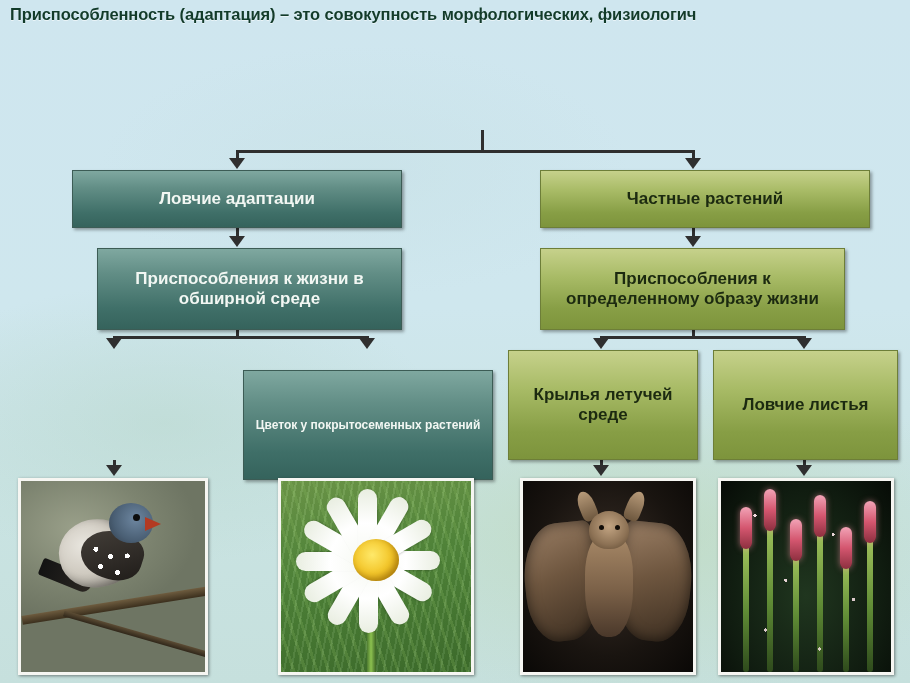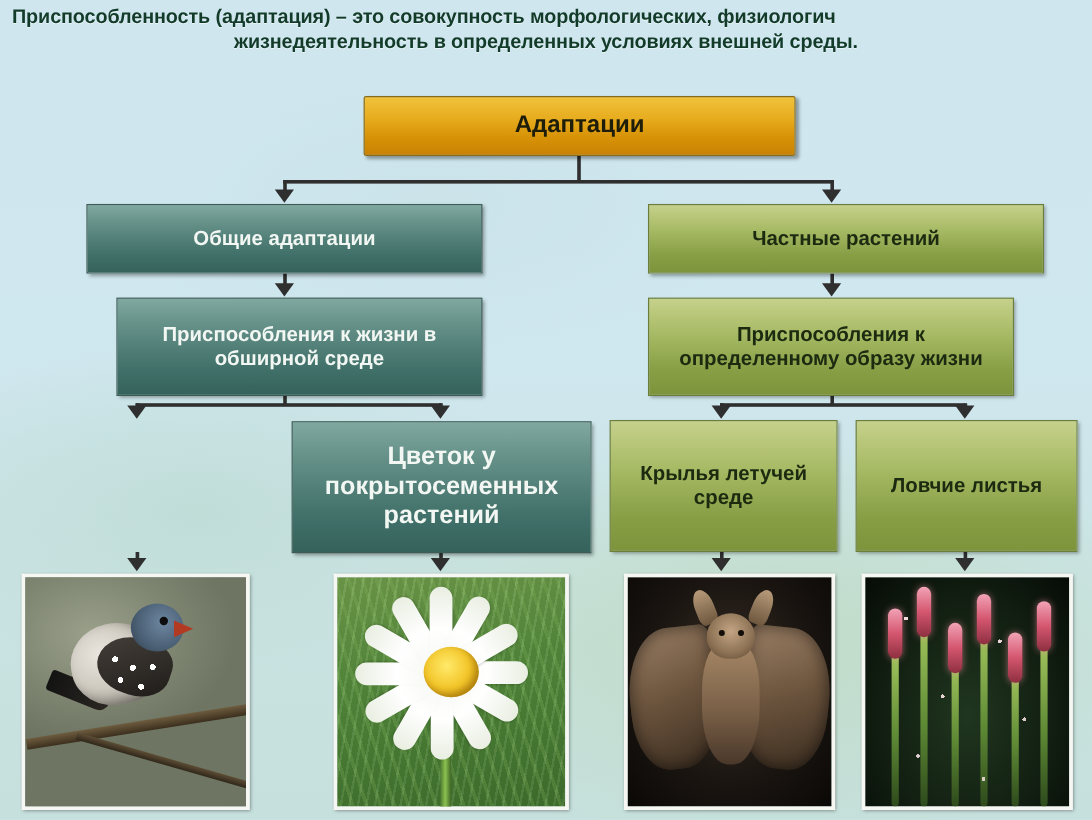--- a/index.html
+++ b/index.html
@@ -79,21 +79,21 @@
     color: #1c2a10;
     border: 1px solid #6d7e38;
   }
 
   .b-common   { left: 72px;  top: 170px; width: 330px; height: 58px; font-size: 17px; }
   .b-special  { left: 540px; top: 170px; width: 330px; height: 58px; font-size: 17px; }
   .b-common2  { left: 97px;  top: 248px; width: 305px; height: 82px; font-size: 17px; }
   .b-special2 { left: 540px; top: 248px; width: 305px; height: 82px; font-size: 17px; }
 
   .b-l1 { left: 2px;   top: 350px; width: 225px; height: 110px; font-size: 17px; }
-  .b-l2 { left: 243px; top: 351px; width: 250px; height: 110px; font-size: 21px; }
+  .b-l2 { left: 243px; top: 370px; width: 250px; height: 110px; font-size: 12px; }
   .b-r1 { left: 508px; top: 350px; width: 190px; height: 110px; font-size: 17px; }
   .b-r2 { left: 713px; top: 350px; width: 185px; height: 110px; font-size: 17px; }
 
   
   .line {
     position: absolute;
     background: #2f2f2f;
   }
   .hline { height: 3px; }
   .vline { width: 3px; }
@@ -265,21 +265,20 @@
       radial-gradient(circle 1.6px at 58% 88%, rgba(255,230,235,0.8) 99%, transparent 100%);
   }
 </style>
 </head>
 <body>
 
 <div id="stage">
 
   <div class="header">
     <span class="l1">Приспособленность (адаптация) – это совокупность морфологических, физиологич</span>
-    <span class="l3">жизнедеятельность в определенных условиях внешней среды.</span>
   </div>
 
   <div class="line vline" style="left:481px; top:130px; height:22px;"></div>
 
   <div class="line hline" style="left:236px; top:150px; width:459px;"></div>
 
   <div class="line vline" style="left:236px; top:150px; height:10px;"></div>
   <div class="arrow" style="left:229px; top:158px;"></div>
 
   <div class="line vline" style="left:692px; top:150px; height:10px;"></div>
@@ -307,26 +306,23 @@
 
   <div class="line vline" style="left:113px; top:460px; height:8px;"></div>
   <div class="arrow" style="left:106px; top:465px;"></div>
   <div class="line vline" style="left:366px; top:460px; height:8px;"></div>
   <div class="arrow" style="left:359px; top:465px;"></div>
   <div class="line vline" style="left:600px; top:460px; height:8px;"></div>
   <div class="arrow" style="left:593px; top:465px;"></div>
   <div class="line vline" style="left:803px; top:460px; height:8px;"></div>
   <div class="arrow" style="left:796px; top:465px;"></div>
 
-  <div class="box box-root">
-    <span>Адаптации</span>
-  </div>
 
   <div class="box teal b-common">
-    <span>Общие адаптации</span>
+    <span>Ловчие адаптации</span>
   </div>
 
   <div class="box olive b-special">
     <span>Частные растений</span>
   </div>
 
   <div class="box olive b-special2">
     <span>Приспособления к определенному образу жизни</span>
   </div>
 

